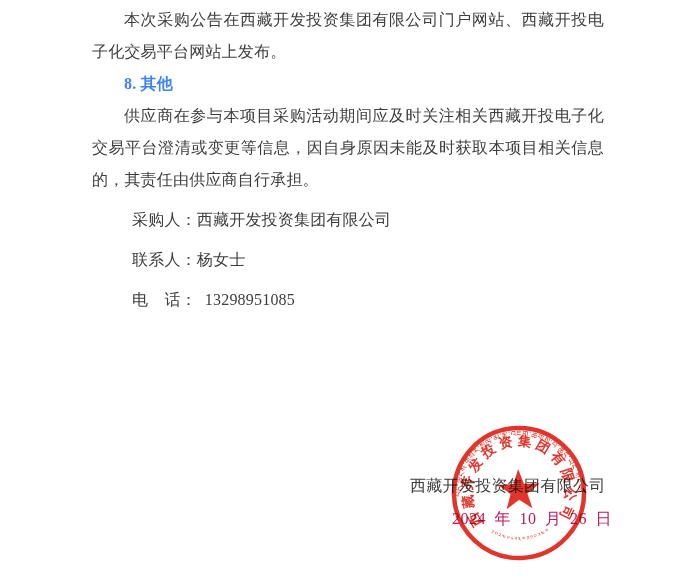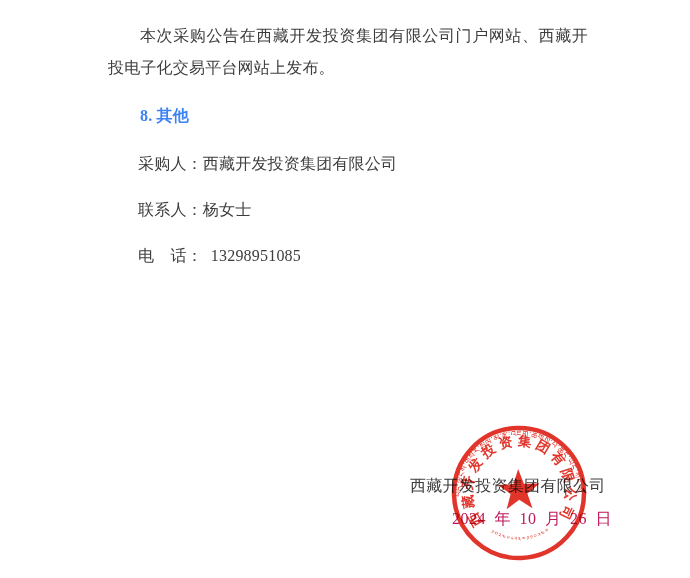--- a/index.html
+++ b/index.html
@@ -20,29 +20,29 @@
     position: absolute;
     left: 92px;
     top: 4px;
     width: 512px;
     font-size: 16px;
     line-height: 32px;
     text-align: justify;
     letter-spacing: 0.2px;
   }
   .para {
-    margin: 16px;
+    margin: 0;
     text-indent: 2em;
   }
   .heading {
     font-weight: 700;
     color: #3b82f6;
   }
   .contact-line {
-    margin: 14px;
+    margin: 8px;
     text-indent: 2em;
     text-align: left;
   }
   .contact-line.phone .value {
     padding-left: 8px;
     text-align: right;
   }
   .signature-company {
     position: absolute;
     left: 410px;
@@ -92,20 +92,21 @@
   }
 </style>
 </head>
 <body>
 
 <div class="page">
 
   <div class="content">
     <p class="para">本次采购公告在西藏开发投资集团有限公司门户网站、西藏开投电子化交易平台网站上发布。</p>
     <p class="para heading">8. 其他</p>
+    <p class="para">供应商在参与本项目采购活动期间应及时关注相关西藏开投电子化交易平台澄清或变更等信息，因自身原因未能及时获取本项目相关信息的，其责任由供应商自行承担。</p>
 
     <p class="contact-line">
       <span class="label">采购人：</span><span class="value">西藏开发投资集团有限公司</span>
     </p>
     <p class="contact-line">
       <span class="label">联系人：</span><span class="value">杨女士</span>
     </p>
     <p class="contact-line phone">
       <span class="label">电　话：</span><span class="value">13298951085</span>
     </p>

